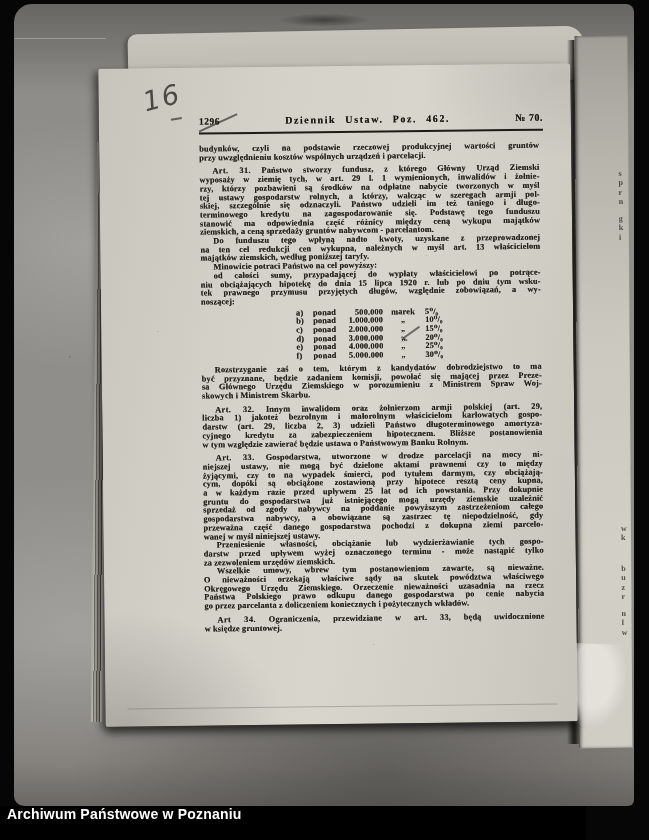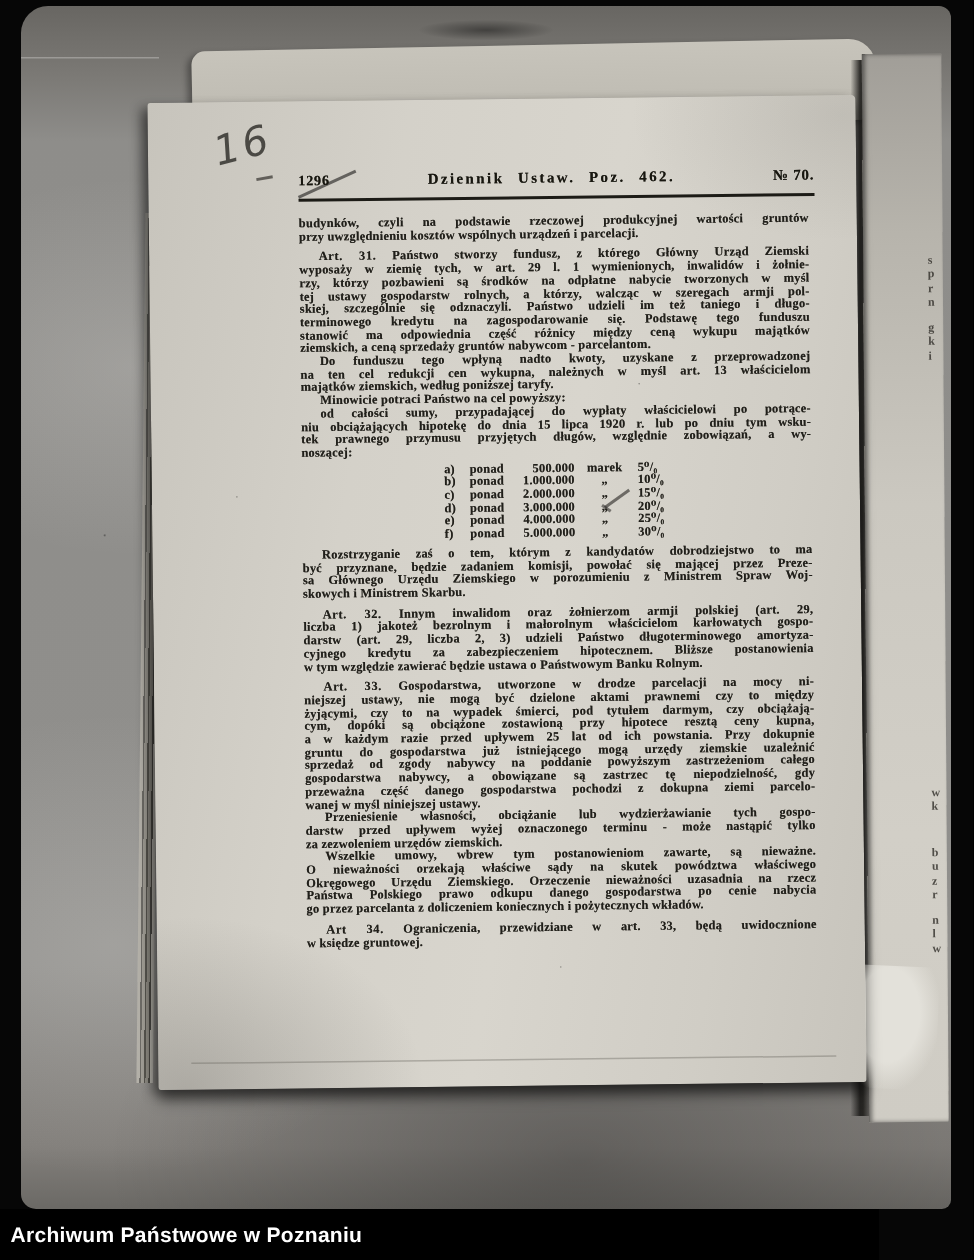--- a/index.html
+++ b/index.html
@@ -112,21 +112,21 @@
   .tariff{margin:3px 0 4px 0;}
   .trow{display:flex;padding-left:95px;}
   .t-letter{width:17px;}
   .t-word{width:27px;}
   .t-amount{width:43px;text-align:right;}
   .t-unit{width:40px;text-align:center;}
   .t-pct{width:48px;padding-left:2px;}
 
   
   .footer-bar{position:absolute;left:0;top:806px;width:586px;height:34px;
-    background:#000;display:flex;align-items:center;}
+    background:#000;display:flex;}
   .footer-bar span{margin-left:7px;color:#fff;
     font-family:"Liberation Sans","DejaVu Sans",sans-serif;
     font-weight:bold;font-size:14px;letter-spacing:0.2px;}
 </style>
 </head>
 <body>
 
 <div class="scene">
 
   <div class="mat"></div>

